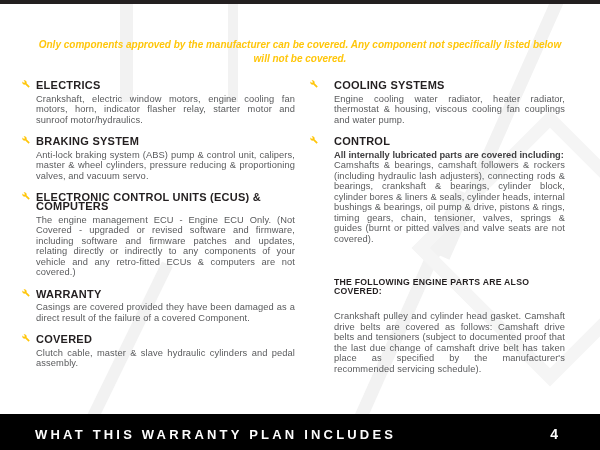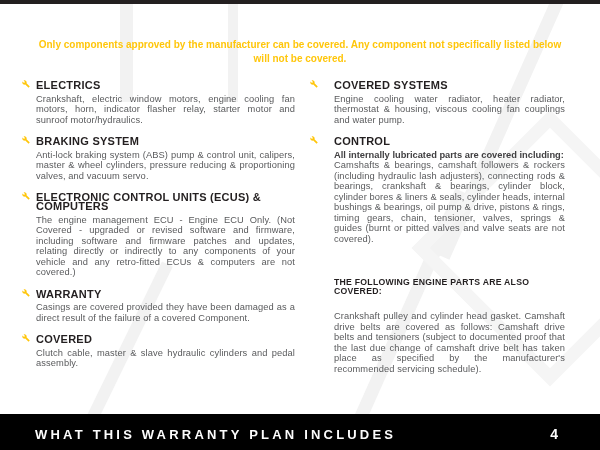--- a/index.html
+++ b/index.html
@@ -9,21 +9,21 @@
   .wm{position:absolute;background:#f2f2f2;z-index:0;}
   .wm1{left:120px;top:0;width:13px;height:102px;}
   .wm2{left:228px;top:0;width:10px;height:102px;}
   .wm3{left:498px;top:-30px;width:13px;height:300px;transform:rotate(24deg);}
   .wm4{left:402px;top:180px;width:13px;height:260px;transform:rotate(24deg);}
   .wm5{left:100px;top:250px;width:12px;height:280px;transform:rotate(26deg);}
   .wm6{left:452px;top:150px;width:170px;height:170px;background:transparent;
        border:13px solid #f5f5f5;transform:rotate(45deg);}
   .topbar{position:absolute;left:0;top:0;width:600px;height:4px;background:#231f20;z-index:2;}
   .notice{position:absolute;left:30px;top:38px;width:540px;text-align:center;
-          color:#ffc60b;font-weight:bold;font-size:10px;line-height:13.5px;z-index:1;}
+          color:#ffc60b;font-weight:bold;font-size:10px;line-height:13.5px;z-index:1;font-style:italic;}
   .col{position:absolute;top:80px;z-index:1;}
   .col-left{left:22px;width:273px;}
   .col-right{left:310px;width:255px;}
   .section{position:relative;padding-left:14px;margin-bottom:11px;}
   .col-right .section{padding-left:24px;}
   .spanner{position:absolute;left:0;top:0;width:8px;height:9px;line-height:0;}
   .sec-title{font-size:11px;font-weight:bold;color:#231f20;letter-spacing:.25px;
              margin:0 0 3.5px 0;line-height:9px;padding-top:1px;}
   .sec-body{font-size:9.3px;line-height:10.5px;color:#595a5c;text-align:justify;
             letter-spacing:.1px;}
@@ -109,21 +109,21 @@
   </div>
 
   <div class="col col-right">
 
     <div class="section">
       <span class="spanner">
         <svg width="8" height="8" viewBox="0 0 24 24">
             <path fill="#FFC60B" d="M22.7 19l-9.1-9.1c.9-2.3.4-5-1.5-6.9-2-2-5-2.4-7.4-1.3L9 6 6 9 1.6 4.7C.4 7.1.9 10.1 2.9 12.1c1.9 1.9 4.6 2.4 6.9 1.5l9.1 9.1c.4.4 1 .4 1.4 0l2.3-2.3c.5-.4.5-1.1.1-1.4z"></path>
           </svg>
       </span>
-      <div class="sec-title">COVERED SYSTEMS</div>
+      <div class="sec-title">COOLING SYSTEMS</div>
       <div class="sec-body">Engine cooling water radiator, heater radiator, thermostat &amp; housing, viscous cooling fan couplings and water pump.</div>
     </div>
 
     <div class="section">
       <span class="spanner">
         <svg width="8" height="8" viewBox="0 0 24 24">
             <path fill="#FFC60B" d="M22.7 19l-9.1-9.1c.9-2.3.4-5-1.5-6.9-2-2-5-2.4-7.4-1.3L9 6 6 9 1.6 4.7C.4 7.1.9 10.1 2.9 12.1c1.9 1.9 4.6 2.4 6.9 1.5l9.1 9.1c.4.4 1 .4 1.4 0l2.3-2.3c.5-.4.5-1.1.1-1.4z"></path>
           </svg>
       </span>
       <div class="sec-title">CONTROL</div>

